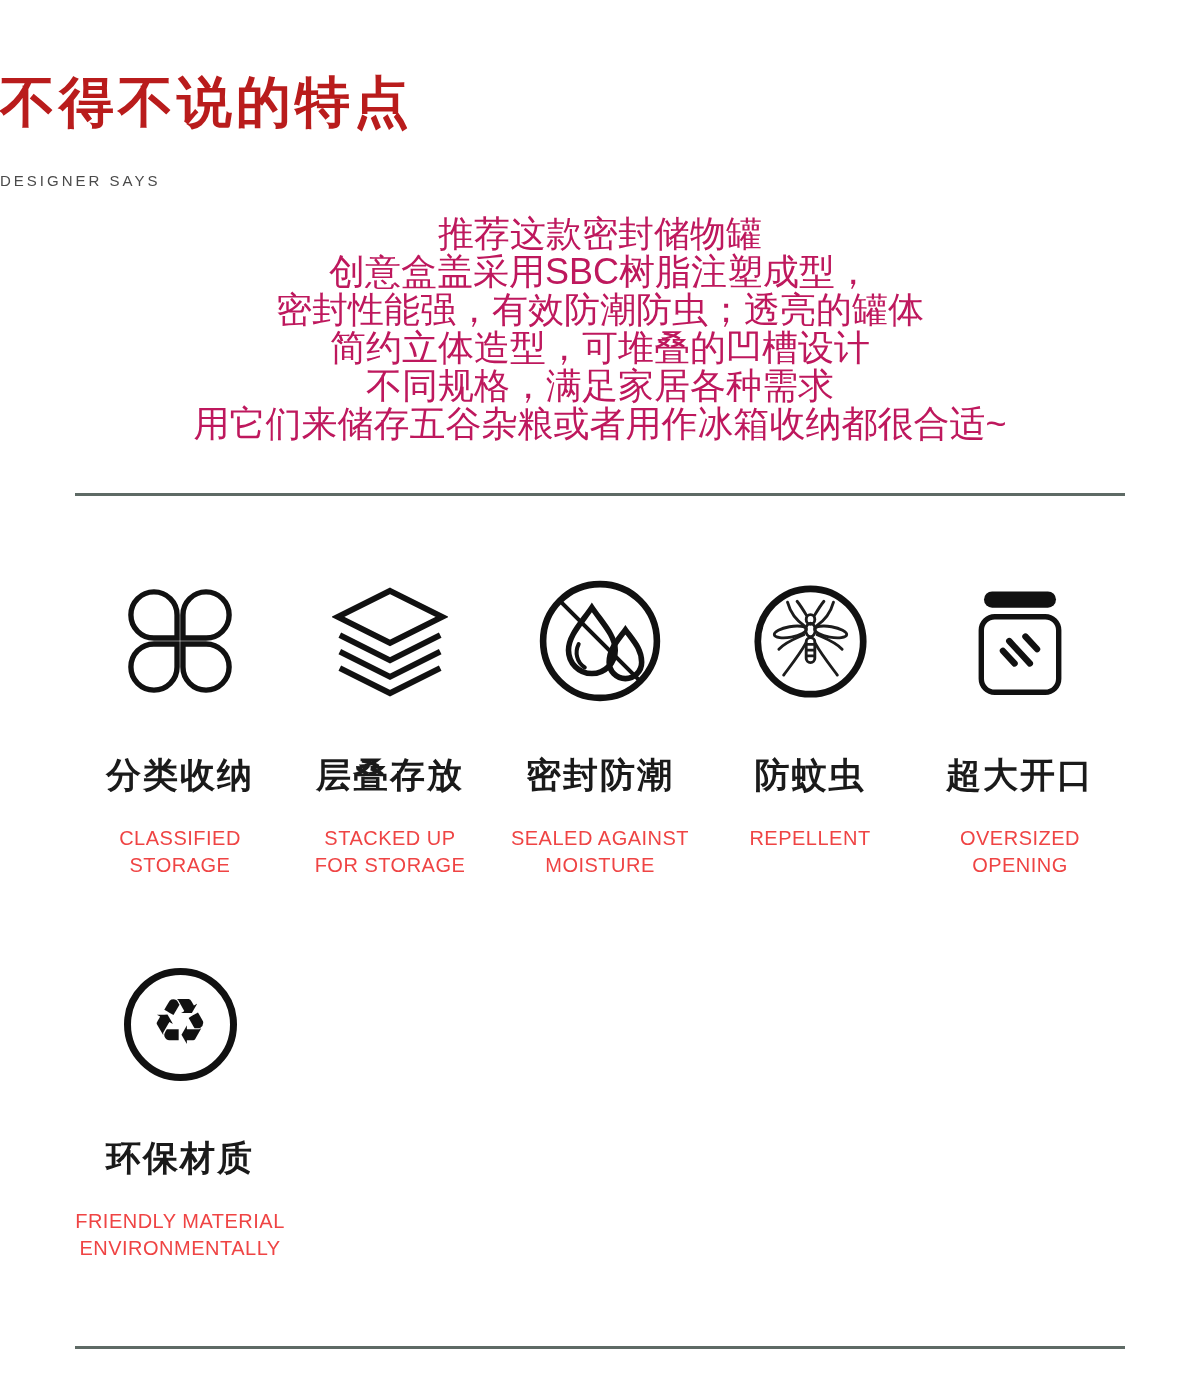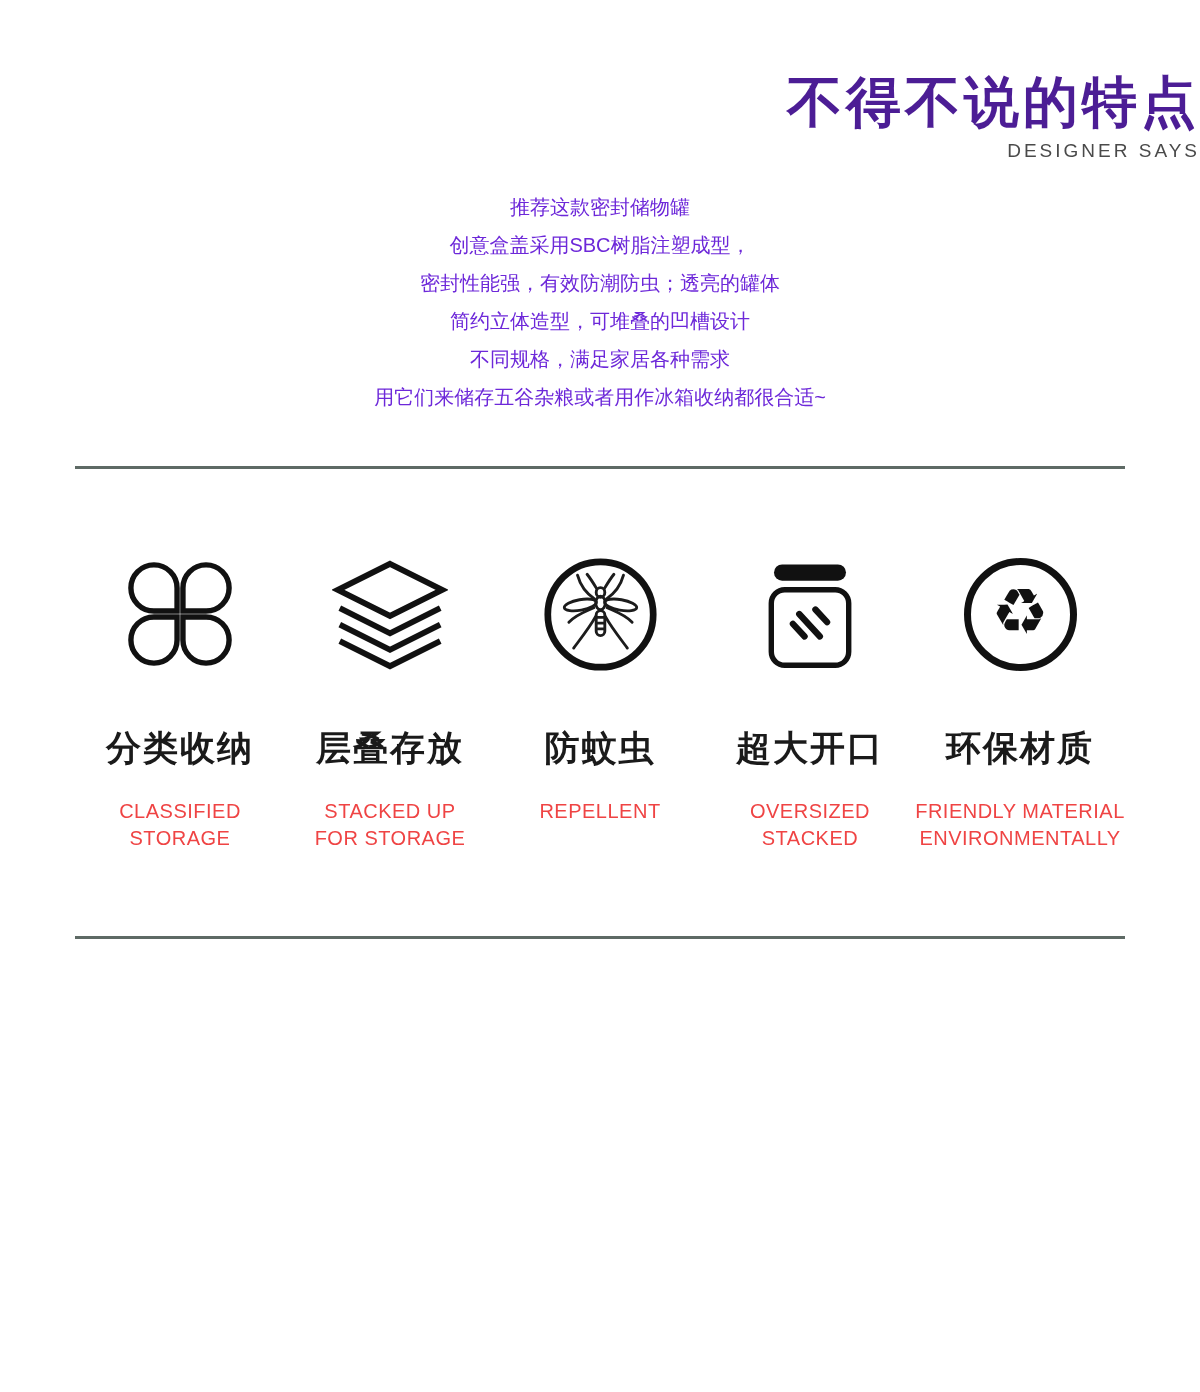--- a/index.html
+++ b/index.html
@@ -7,38 +7,39 @@
   body {
     width: 1200px;
     min-height: 1392px;
     font-family: "Liberation Sans", "DejaVu Sans", sans-serif;
     color: #1a1a1a;
   }
   .page { width: 1200px; min-height: 1392px; background: #fff; overflow: hidden; }
 
   .page-title {
     padding-top: 66px;
-    text-align: right;
+    text-align: left;
     font-size: 55px;
     font-weight: 700;
     letter-spacing: 4px;
-    color: #4c1d95;
+    color: #b91c1c;
   }
   .page-subtitle {
-    text-align: right;
-    font-size: 19px;
+    margin-top: 32px;
+    text-align: left;
+    font-size: 15px;
     letter-spacing: 3px;
     color: #4a4a4a;
   }
   .description {
     margin-top: 26px;
     text-align: center;
-    font-size: 20px;
+    font-size: 36px;
     line-height: 38px;
-    color: #6d28d9;
+    color: #be185d;
   }
   .divider {
     height: 3px;
     background: #5e6a65;
     margin: 0 75px;
   }
   .divider-top { margin-top: 50px; }
   .divider-bottom { margin-top: 84px; margin-bottom: 40px; }
 
   .features {
@@ -130,20 +131,36 @@
           <polyline points="8,86 60,112 112,86"></polyline>
         </svg>
       </div>
       <div class="feature-title">层叠存放</div>
       <div class="feature-sub">
         <div>STACKED UP</div>
         <div>FOR STORAGE</div>
       </div>
     </div>
 
+    <div class="feature">
+      <div class="icon-box">
+        <svg width="128" height="128" viewBox="0 0 126 126" fill="none" stroke="#111">
+          <circle cx="63" cy="63" r="56" stroke-width="6.5"></circle>
+          <path d="M55 30 C66 46 78 58 78 72 A23 23 0 1 1 32 72 C32 58 44 46 55 30 Z" stroke-width="5.5"></path>
+          <path d="M88 52 C96 63 104 71 104 84 A16 16 0 1 1 72 84 C72 71 80 63 88 52 Z" stroke-width="5.5"></path>
+          <path d="M42 66 C38 74 40 84 48 89" stroke-width="4" stroke-linecap="round"></path>
+          <line x1="24" y1="24" x2="102" y2="102" stroke-width="4"></line>
+        </svg>
+      </div>
+      <div class="feature-title">密封防潮</div>
+      <div class="feature-sub">
+        <div>SEALED AGAINST</div>
+        <div>MOISTURE</div>
+      </div>
+    </div>
 
     <div class="feature">
       <div class="icon-box">
         <svg width="115" height="115" viewBox="0 0 120 120" fill="none">
           <circle cx="60" cy="60" r="55" stroke="#111" stroke-width="7"></circle>
           <g stroke="#1c1c1c" stroke-width="3" stroke-linecap="round">
             <path d="M56 33 C53 28 50 23 46 18"></path>
             <path d="M64 33 C67 28 70 23 74 18"></path>
             <ellipse cx="60" cy="37" rx="4.5" ry="5"></ellipse>
             <ellipse cx="60" cy="48" rx="5" ry="7"></ellipse>
@@ -176,21 +193,21 @@
           <g stroke="#111" stroke-width="7" stroke-linecap="round">
             <line x1="48" y1="61" x2="71" y2="86"></line>
             <line x1="66" y1="56" x2="79" y2="70"></line>
             <line x1="41" y1="72" x2="54" y2="86"></line>
           </g>
         </svg>
       </div>
       <div class="feature-title">超大开口</div>
       <div class="feature-sub">
         <div>OVERSIZED</div>
-        <div>STACKED</div>
+        <div>OPENING</div>
       </div>
     </div>
 
     <div class="feature">
       <div class="icon-box">
         <div class="recycle-circle">
           <span class="recycle-glyph">♻</span>
         </div>
       </div>
       <div class="feature-title">环保材质</div>

